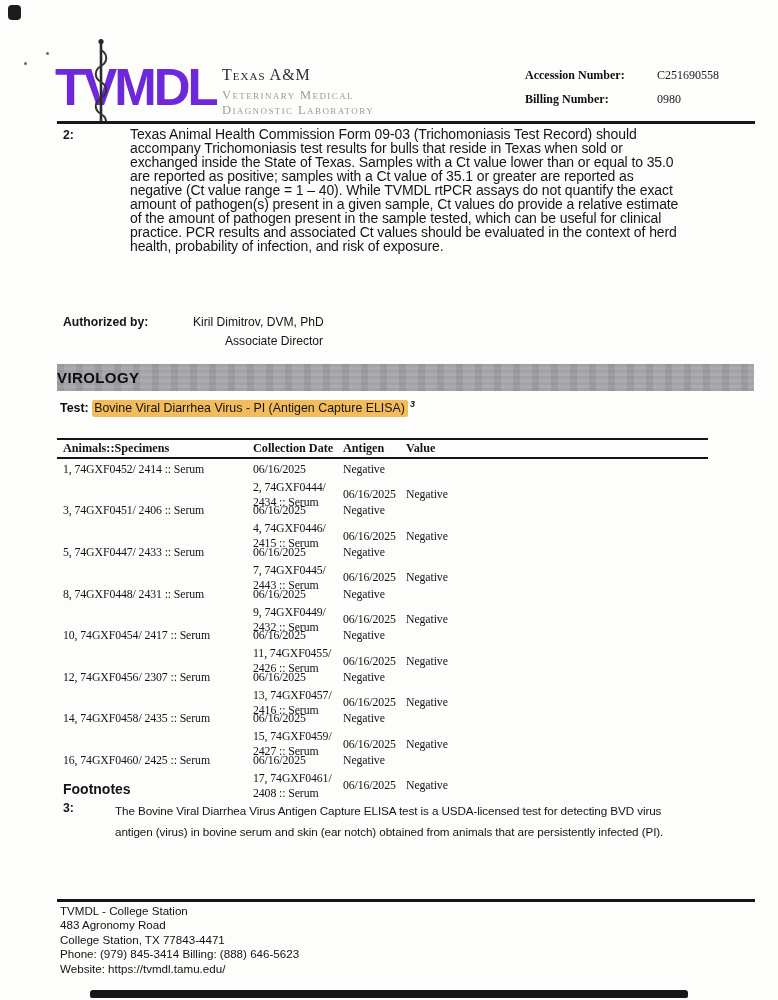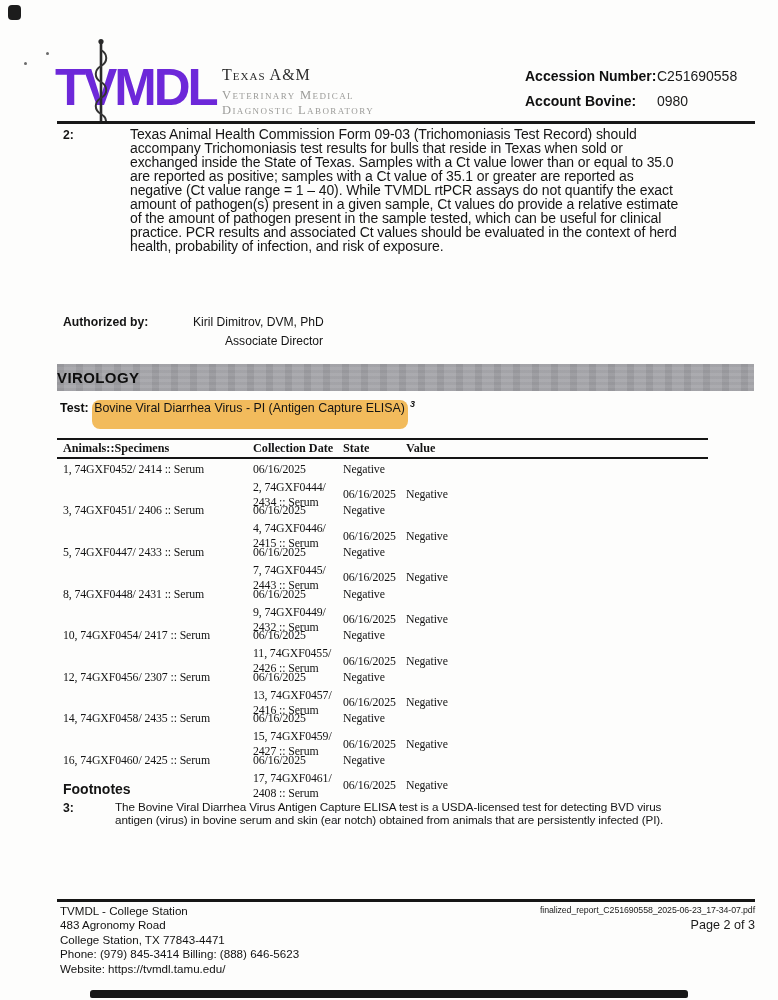--- a/index.html
+++ b/index.html
@@ -18,21 +18,21 @@
     background:#171717; border-radius:3px 3px 2px 2px; }
 
   
   .logo-wordmark { position:absolute; left:55px; top:58px; font-size:51px; font-weight:bold;
     letter-spacing:-3px; color:#6d28d9; font-family:"Liberation Sans", sans-serif; }
   .caduceus { position:absolute; left:92px; top:38px; }
   .org-block { position:absolute; left:222px; top:66px; font-family:"Liberation Serif", serif; }
   .org-line1 { font-size:16px; color:#2d2d2d; font-variant:small-caps; letter-spacing:1px; }
   .org-line2, .org-line3 { font-size:12.5px; color:#9b9b98; font-variant:small-caps; letter-spacing:1.4px; line-height:14.5px; }
   .org-line2 { margin-top:4px; }
-  .acct-block { position:absolute; left:525px; top:68px; font-size:14px; }
+  .acct-block { position:absolute; left:525px; top:68px; font-size:12px;font-family:Liberation Serif, serif; }
   .acct-row { display:flex; margin-bottom:9px; }
   .acct-label { font-weight:bold; width:132px; color:#101010; }
   .acct-value { color:#1a1a1a; }
   .top-rule { position:absolute; left:57px; top:121px; width:698px; height:3px; background:#181818; }
 
   
   .note-num { position:absolute; left:63px; top:128px; font-weight:bold; font-size:12.2px; }
   .note-body { position:absolute; left:130px; top:127px; width:556px; font-size:14px;
     letter-spacing:-0.1px; line-height:14px; color:#151515; }
 
@@ -45,21 +45,21 @@
   .section-bar { position:absolute; left:57px; top:364px; width:697px; height:27px;
     background:
       repeating-linear-gradient(90deg, rgba(90,90,96,.14) 0 7px, rgba(180,180,186,.10) 7px 19px),
       repeating-linear-gradient(0deg, rgba(120,120,126,.12) 0 3px, rgba(200,200,206,.08) 3px 6px),
       #a7a7ab;
     display:flex; align-items:center; justify-content:flex-start; }
   .section-title { font-weight:bold; font-size:15px; letter-spacing:.4px; color:#0d0d0d; }
 
   .test-line { position:absolute; left:60px; top:399px; font-size:12.4px; }
   .test-label { font-weight:bold; color:#0e0e0e; }
-  .test-highlight { background:#f2bb5c; padding:1px 3px 14px 2px; border-radius:8px; color:#141414; }
+  .test-highlight { background:#f2bb5c; padding:1px 3px 2px 2px; border-radius:2px; color:#141414; }
   .fn-ref { font-style:italic; font-weight:bold; font-size:9px; vertical-align:super; margin-left:2px; }
 
   
   .results-table { position:absolute; left:57px; top:438px; width:651px; font-size:11.8px; letter-spacing:-0.1px;font-family:Liberation Serif, serif; }
   .thead { display:grid; grid-template-columns:190px 90px 63px 60px 1fr;
     border-top:2px solid #151515; border-bottom:2px solid #151515;
     font-weight:bold; font-size:12.2px; letter-spacing:0; height:21px; align-items:center; }
   .thead > div { padding-left:6px; }
   .trow { position:relative; display:grid; grid-template-columns:190px 90px 63px 60px 1fr;
     height:20.8px; align-items:center; color:#121212; }
@@ -68,21 +68,21 @@
   .band-gray { width:648px;
     background:linear-gradient(to right, #d7d7da 0, #d7d7da 56%, rgba(215,215,218,.55) 76%, rgba(215,215,218,0) 98%); }
   .band-orange { width:416px; top:0; bottom:0;
     background:linear-gradient(to right, #e6a54a, #eeb157 70%, #e3a246 96%);
     clip-path:polygon(0 4%, 97.5% 0, 100% 42%, 97% 96%, 0 100%); }
 
   
   .footnotes-h { position:absolute; left:63px; top:781px; font-weight:bold; font-size:14px; }
   .footnote-num { position:absolute; left:63px; top:801px; font-weight:bold; font-size:12.2px; }
   .footnote-body { position:absolute; left:115px; top:800px; width:556px; font-size:11.7px;
-    letter-spacing:-0.1px; line-height:13px; color:#151515; }
+    letter-spacing:-0.1px; line-height:21px; color:#151515; }
 
   
   .footer-rule { position:absolute; left:57px; top:899px; width:698px; height:2.5px; background:#161616; }
   .footer-left { position:absolute; left:60px; top:904px; font-size:11.6px; line-height:14.4px; color:#121212; }
   .footer-right { position:absolute; right:23px; top:905px; text-align:right; color:#1a1a1a; }
   .footer-file { font-size:8.8px; letter-spacing:-0.1px; }
   .footer-page { font-size:12.6px; margin-top:3px; }
 </style>
 </head>
 <body>
@@ -104,21 +104,21 @@
     <div class="org-line1">Texas A&amp;M</div>
     <div class="org-line2">Veterinary Medical</div>
     <div class="org-line3">Diagnostic Laboratory</div>
   </div>
   <div class="acct-block">
     <div class="acct-row">
       <span class="acct-label">Accession Number:</span>
       <span class="acct-value">C251690558</span>
     </div>
     <div class="acct-row">
-      <span class="acct-label">Account Bovine:</span>
+      <span class="acct-label">Billing Number:</span>
       <span class="acct-value">0980</span>
     </div>
   </div>
   <div class="top-rule"></div>
 
   <div class="note-num">2:</div>
   <div class="note-body">Texas Animal Health Commission Form 09-03 (Trichomoniasis Test Record) should accompany Trichomoniasis test results for bulls that reside in Texas when sold or exchanged inside the State of Texas. Samples with a Ct value lower than or equal to 35.0 are reported as positive; samples with a Ct value of 35.1 or greater are reported as negative (Ct value range = 1 – 40). While TVMDL rtPCR assays do not quantify the exact amount of pathogen(s) present in a given sample, Ct values do provide a relative estimate of the amount of pathogen present in the sample tested, which can be useful for clinical practice. PCR results and associated Ct values should be evaluated in the context of herd health, probability of infection, and risk of exposure.</div>
 
   <div class="auth-label">Authorized by:</div>
   <div class="auth-name">Kiril Dimitrov, DVM, PhD</div>
@@ -130,21 +130,21 @@
 
   <div class="test-line">
     <span class="test-label">Test:</span>
     <span class="test-highlight">Bovine Viral Diarrhea Virus - PI (Antigen Capture ELISA)</span><span class="fn-ref">3</span>
   </div>
 
   <div class="results-table">
     <div class="thead">
       <div>Animals::Specimens</div>
       <div>Collection Date</div>
-      <div>State</div>
+      <div>Antigen</div>
       <div>Value</div>
       <div></div>
     </div>
     <div id="table-body">
         <div class="trow">
           <div>1, 74GXF0452/ 2414 :: Serum</div>
           <div>06/16/2025</div>
           <div>Negative</div>
           <div></div>
           <div></div>
@@ -270,18 +270,14 @@
   <div class="footnote-body">The Bovine Viral Diarrhea Virus Antigen Capture ELISA test is a USDA-licensed test for detecting BVD virus antigen (virus) in bovine serum and skin (ear notch) obtained from animals that are persistently infected (PI).</div>
 
   <div class="footer-rule"></div>
   <div class="footer-left">
     <div>TVMDL - College Station</div>
     <div>483 Agronomy Road</div>
     <div>College Station, TX 77843-4471</div>
     <div>Phone: (979) 845-3414  Billing: (888) 646-5623</div>
     <div>Website: https://tvmdl.tamu.edu/</div>
   </div>
-  <div class="footer-right">
-    <div class="footer-file">finalized_report_C251690558_2025-06-23_17-34-07.pdf</div>
-    <div class="footer-page">Page 2 of 3</div>
-  </div>
 
 </div>
 
 </body></html>

